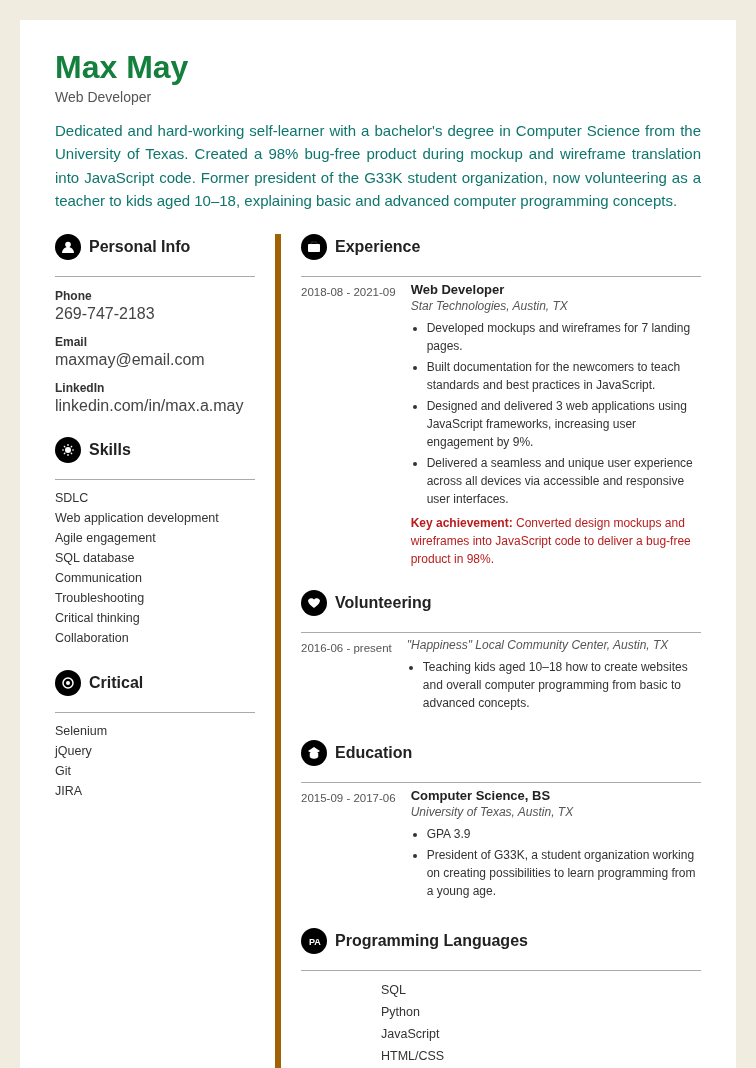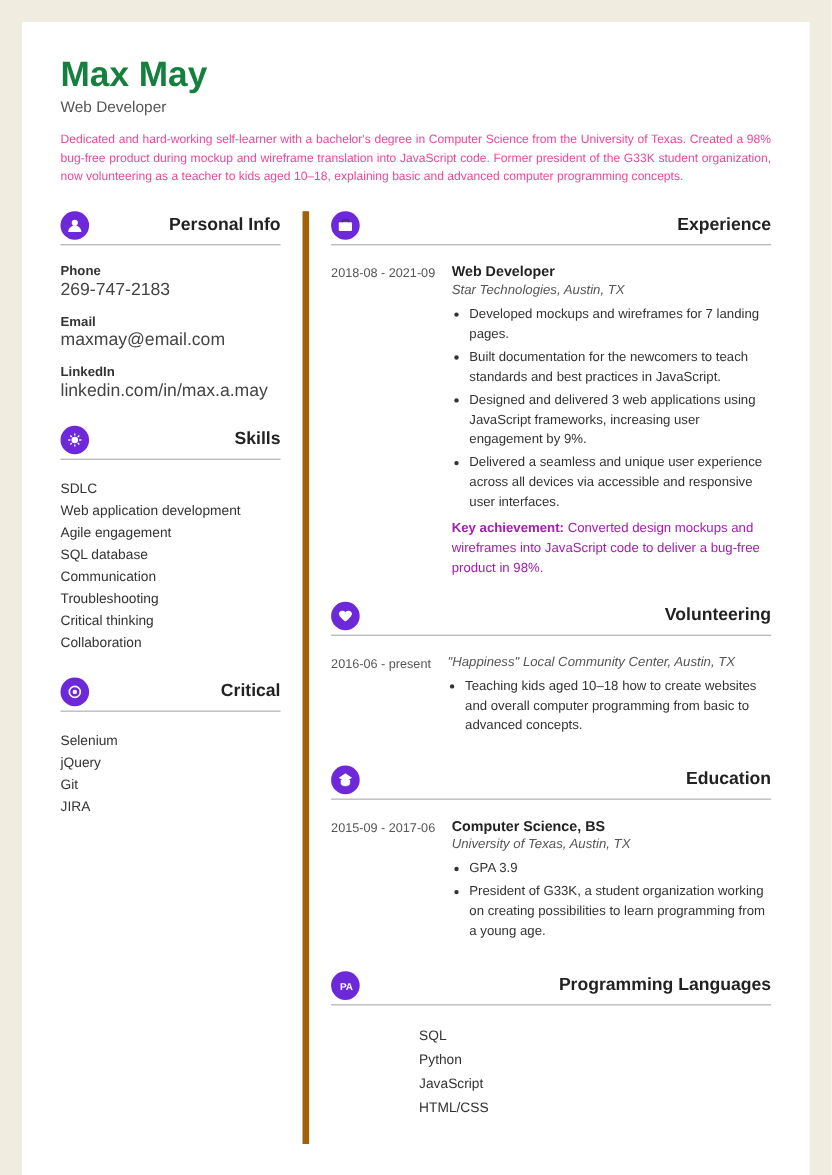--- a/index.html
+++ b/index.html
@@ -26,22 +26,22 @@
       color: #15803d;
       line-height: 1.1;
     }
     .header-title {
       font-size: 14px;
       color: #555;
       margin-top: 4px;
       margin-bottom: 14px;
     }
     .summary {
-      font-size: 11px;
-      color: #ec4899;
+      font-size: 15px;
+      color: #0f766e;
       line-height: 1.55;
       margin-bottom: 22px;
       text-align: justify;
     }
     .two-col {
       display: flex;
       gap: 0;
     }
     .left-col {
       width: 220px;
@@ -50,29 +50,28 @@
     }
     .right-col {
       flex: 1;
       padding-left: 20px;
       border-left: 6px solid #a16207;
     }
     .section-header {
       display: flex;
       align-items: center;
       gap: 8px;
-      margin-bottom: 16px;
-      padding-bottom: 4px;
+      margin-bottom: 5px;
+      padding-bottom: 16px;
       border-bottom: 1px solid #aaa;
-      justify-content: space-between;
     }
     .section-icon {
       width: 26px;
       height: 26px;
-      background: #6d28d9;
+      background: #000000;
       border-radius: 50%;
       display: flex;
       align-items: center;
       justify-content: center;
       color: #fff;
       font-size: 13px;
       flex-shrink: 0;
     }
     .section-title {
       font-size: 16px;
@@ -143,21 +142,21 @@
       margin-bottom: 6px;
     }
     .exp-bullets li {
       font-size: 12px;
       color: #333;
       line-height: 1.5;
       margin-bottom: 3px;
     }
     .exp-achievement {
       font-size: 12px;
-      color: #a21caf;
+      color: #b91c1c;
       line-height: 1.5;
     }
     .exp-achievement strong {
       font-weight: bold;
     }
     .prog-lang-list {
       list-style: none;
       margin-top: 8px;
       padding-left: 80px;
     }

